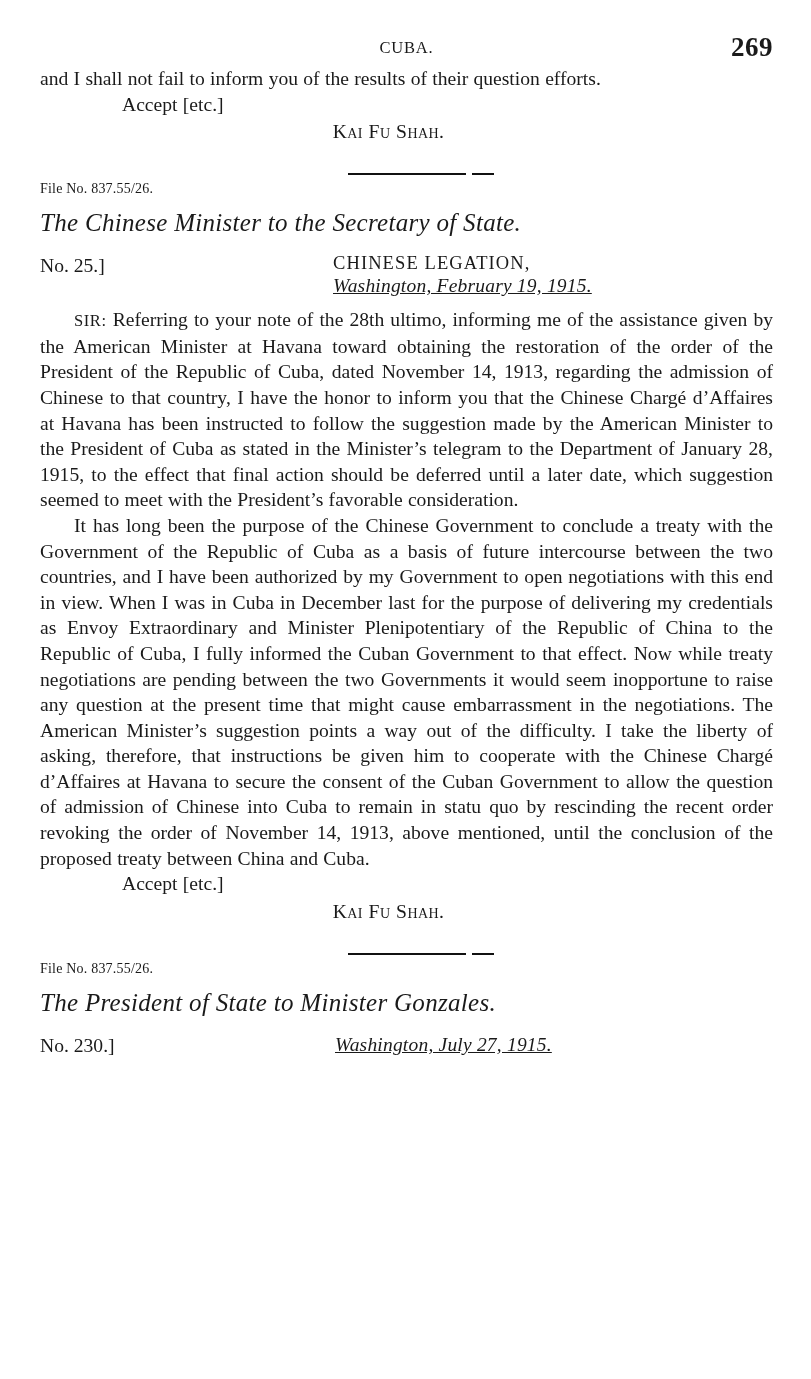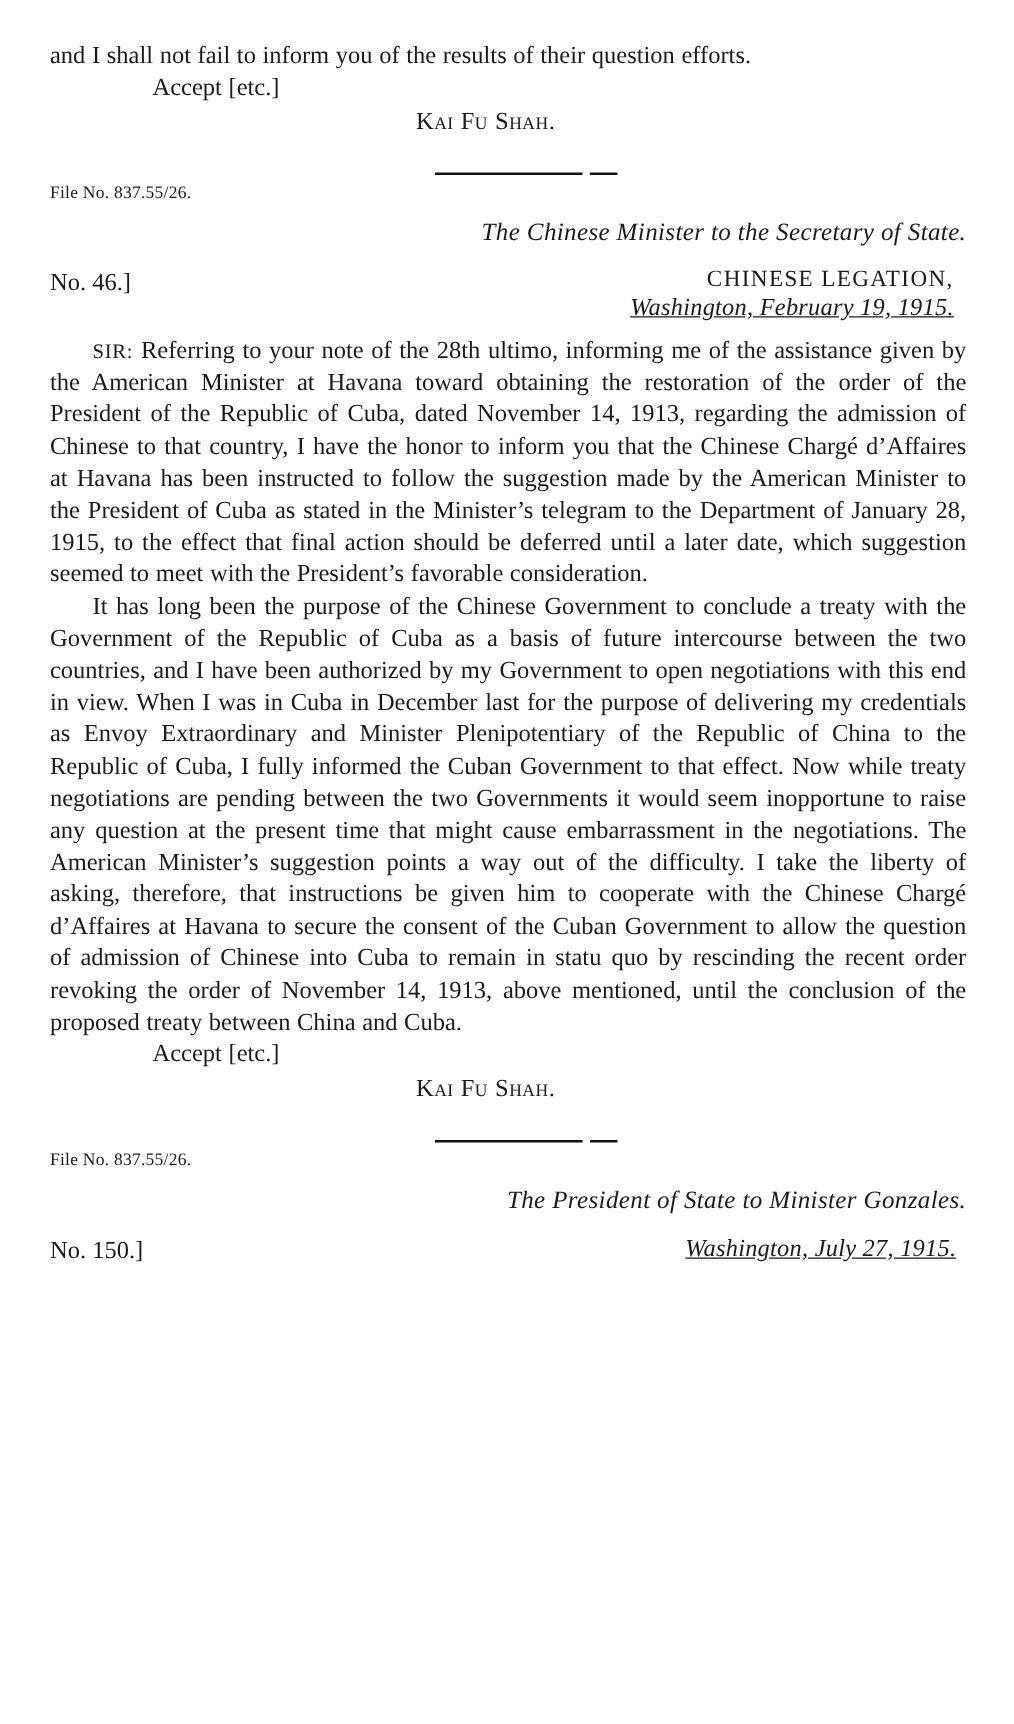--- a/index.html
+++ b/index.html
@@ -111,43 +111,43 @@
   .file-no {
     font-size: 14px;
     margin: 0;
     padding-top: 6px;
     letter-spacing: 0.2px;
   }
 
   
   .doc-title {
     font-style: italic;
-    font-size: 20px;
-    text-align: right;
+    font-size: 25px;
+    text-align: left;
     margin: 12px 0 0 0;
     letter-spacing: 0.3px;
   }
 
   
   .dispatch-head {
     position: relative;
     margin-top: 18px;
     height: 52px;
   }
   .doc-number {
     position: absolute;
     left: 0;
     top: 0;
     font-size: 19.6px;
   }
   .origin {
     position: absolute;
     right: 10px;
     top: -2px;
-    text-align: right;
+    text-align: left;
     width: 430px;
   }
   .origin .place {
     display: block;
     font-variant: small-caps;
     text-transform: uppercase;
     font-size: 18.5px;
     letter-spacing: 1.1px;
   }
   .origin .date {
@@ -169,37 +169,41 @@
     font-size: 16.5px;
     letter-spacing: 0.6px;
   }
 </style>
 </head>
 <body>
 
 <div class="page">
   <div class="content">
 
+    <div class="page-header">
+      <div class="running-head">Cuba.</div>
+      <div class="folio">269</div>
+    </div>
 
     <div class="body-text">
       <p class="para noindent">and I shall not fail to inform you of the results of their question efforts.</p>
       <p class="accept-line">Accept [etc.]</p>
       <p class="signature">Kai Fu Shah.</p>
     </div>
 
     <div class="rule-wrap">
       <span class="short-rule"></span>
     </div>
 
     <p class="file-no">File No. 837.55/26.</p>
 
     <p class="doc-title">The Chinese Minister to the Secretary of State.</p>
 
     <div class="dispatch-head">
-      <span class="doc-number">No. 46.]</span>
+      <span class="doc-number">No. 25.]</span>
       <span class="origin">
         <span class="place">Chinese Legation,</span>
         <span class="date">Washington, February 19, 1915.</span>
       </span>
     </div>
 
     <div class="body-text">
       <p class="para"><span class="salut">Sir:</span><span> Referring to your note of the 28th ultimo, informing me of the assistance given by the American Minister at Havana toward obtaining the restoration of the order of the President of the Republic of Cuba, dated November 14, 1913, regarding the admission of Chinese to that country, I have the honor to inform you that the Chinese Chargé d’Affaires at Havana has been instructed to follow the suggestion made by the American Minister to the President of Cuba as stated in the Minister’s telegram to the Department of January 28, 1915, to the effect that final action should be deferred until a later date, which suggestion seemed to meet with the President’s favorable consideration.</span></p>
       <p class="para">It has long been the purpose of the Chinese Government to conclude a treaty with the Government of the Republic of Cuba as a basis of future intercourse between the two countries, and I have been authorized by my Government to open negotiations with this end in view.   When I was in Cuba in December last for the purpose of delivering my credentials as Envoy Extraordinary and Minister Plenipotentiary of the Republic of China to the Republic of Cuba, I fully informed the Cuban Government to that effect.   Now while treaty negotiations are pending between the two Governments it would seem inopportune to raise any question at the present time that might cause embarrassment in the negotiations.   The American Minister’s suggestion points a way out of the difficulty.   I take the liberty of asking, therefore, that instructions be given him to cooperate with the Chinese Chargé d’Affaires at Havana to secure the consent of the Cuban Government to allow the question of admission of Chinese into Cuba to remain in statu quo by rescinding the recent order revoking the order of November 14, 1913, above mentioned, until the conclusion of the proposed treaty between China and Cuba.</p>
       <p class="accept-line">Accept [etc.]</p>
@@ -208,21 +212,21 @@
 
     <div class="rule-wrap">
       <span class="short-rule"></span>
     </div>
 
     <p class="file-no">File No. 837.55/26.</p>
 
     <p class="doc-title">The President of State to Minister Gonzales.</p>
 
     <div class="dispatch-head">
-      <span class="doc-number">No. 150.]</span>
+      <span class="doc-number">No. 230.]</span>
       <span class="origin narrow">
         <span class="date">Washington, July 27, 1915.</span>
       </span>
     </div>
 
 
   </div>
 </div>
 
 </body></html>

